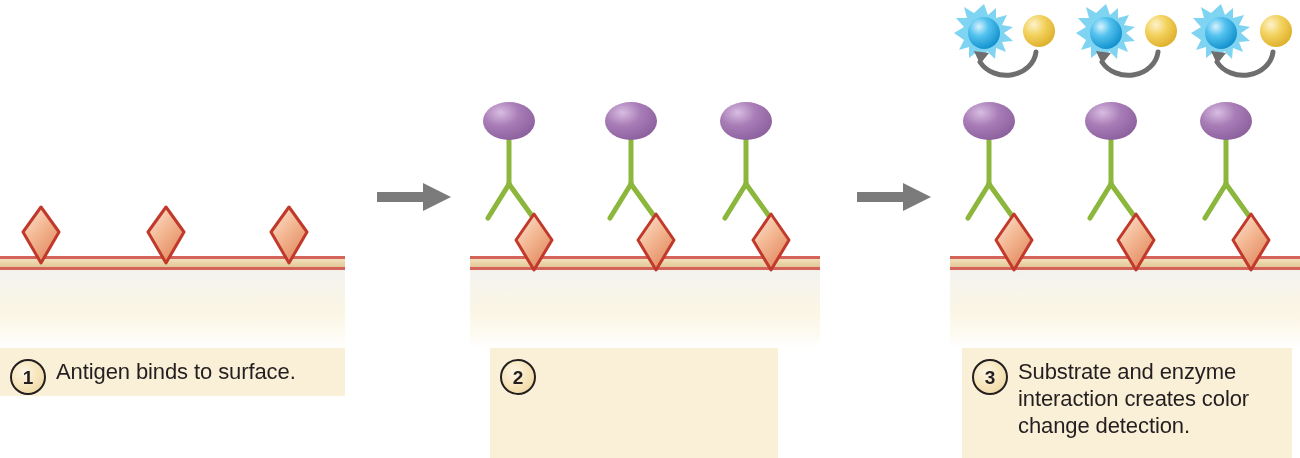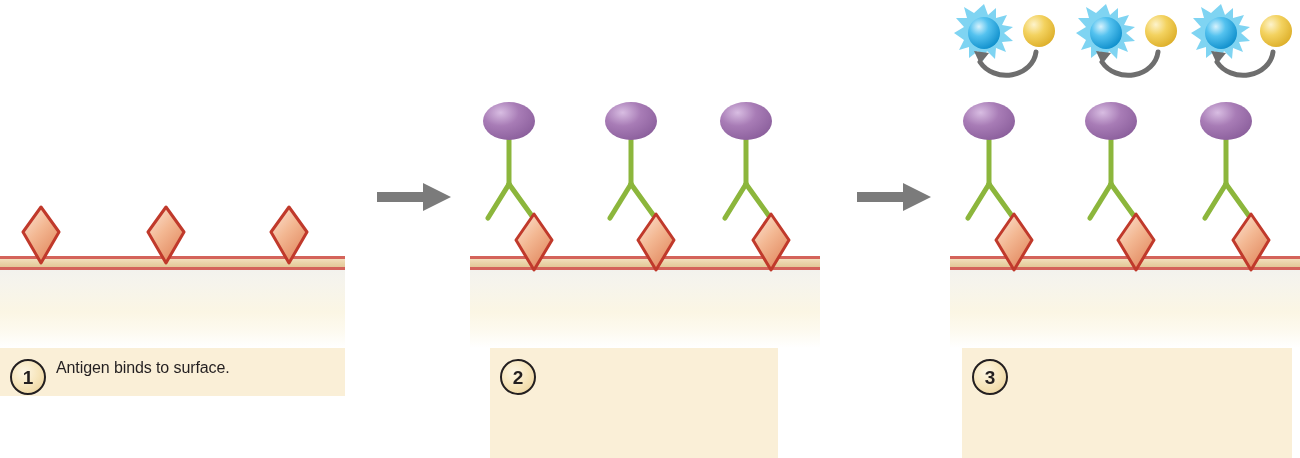--- a/index.html
+++ b/index.html
@@ -126,21 +126,21 @@
     color: #231f20;
     font-size: 19px;
     font-weight: bold;
     display: flex;
     align-items: center;
     justify-content: center;
     line-height: 1;
     margin-top: 1px;
   }
   .caption-text {
-    font-size: 16px;
+    font-size: 22px;
     line-height: 1.23;
     color: #231f20;
     white-space: pre-line;
     letter-spacing: -0.1px;
   }
 </style>
 </head>
 <body>
 
 <div class="stage">
@@ -417,15 +417,18 @@
     <div class="badge">1</div>
     <div class="caption-text">Antigen binds to surface.</div>
   </div>
 
   <div class="caption" id="caption-2">
     <div class="badge">2</div>
   </div>
 
   <div class="caption" id="caption-3">
     <div class="badge">3</div>
+    <div class="caption-text">Substrate and enzyme
+interaction creates color
+change detection.</div>
   </div>
 
 </div>
 
 </body></html>

